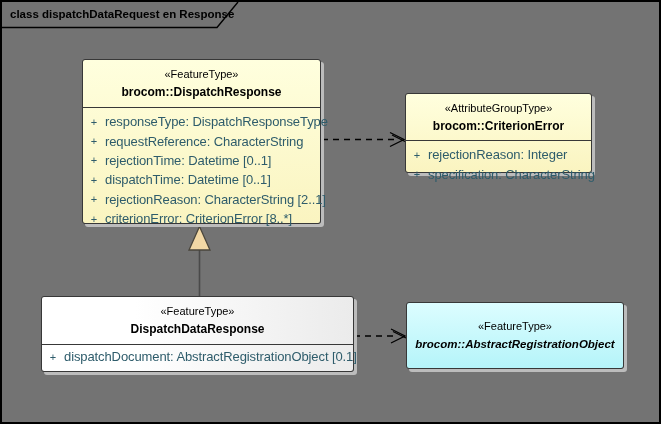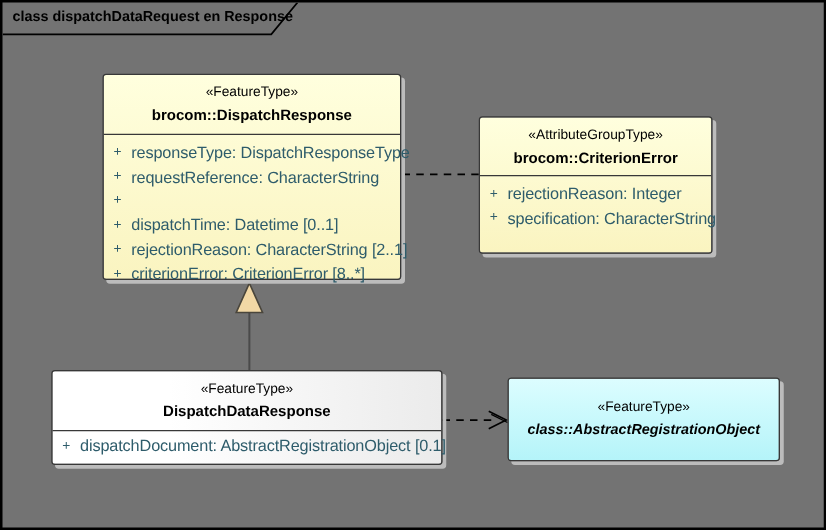--- a/index.html
+++ b/index.html
@@ -85,37 +85,38 @@
       <div class="attr-row">
         <span class="vis">+</span>
         <span class="atext">responseType: DispatchResponseType</span>
       </div>
       <div class="attr-row">
         <span class="vis">+</span>
         <span class="atext">requestReference: CharacterString</span>
       </div>
       <div class="attr-row">
         <span class="vis">+</span>
+        <span class="atext">rejectionTime: Datetime [0..1]</span>
       </div>
       <div class="attr-row">
         <span class="vis">+</span>
         <span class="atext">dispatchTime: Datetime [0..1]</span>
       </div>
       <div class="attr-row">
         <span class="vis">+</span>
         <span class="atext">rejectionReason: CharacterString [2..1]</span>
       </div>
       <div class="attr-row">
         <span class="vis">+</span>
         <span class="atext">criterionError: CriterionError [8..*]</span>
       </div>
     </div>
   </div>
 
-  <div class="uml-class yellow" style="left:381px; top:91px; width:187px; height:110px;">
+  <div class="uml-class yellow" style="left:403px; top:91px; width:187px; height:80px;">
     <div class="cls-header" style="height:47px;">
       <div class="stereotype">«AttributeGroupType»</div>
       <div class="cls-name">brocom::CriterionError</div>
     </div>
     <div class="cls-attrs">
       <div class="attr-row">
         <span class="vis">+</span>
         <span class="atext">rejectionReason: Integer</span>
       </div>
       <div class="attr-row">
@@ -134,17 +135,17 @@
       <div class="attr-row">
         <span class="vis">+</span>
         <span class="atext">dispatchDocument: AbstractRegistrationObject [0.1]</span>
       </div>
     </div>
   </div>
 
   <div class="uml-class cyan" style="left:404px; top:300px; width:218px; height:67px;">
     <div class="cls-header no-sep" style="height:65px;">
       <div class="stereotype">«FeatureType»</div>
-      <div class="cls-name abstract">class::AbstractRegistrationObject</div>
+      <div class="cls-name abstract">brocom::AbstractRegistrationObject</div>
     </div>
   </div>
 
 </div>
 
 </body></html>

